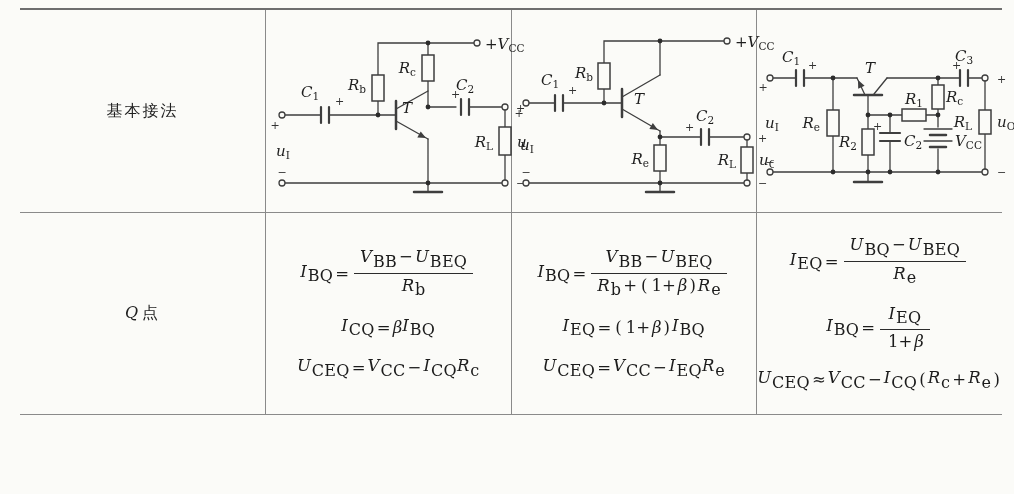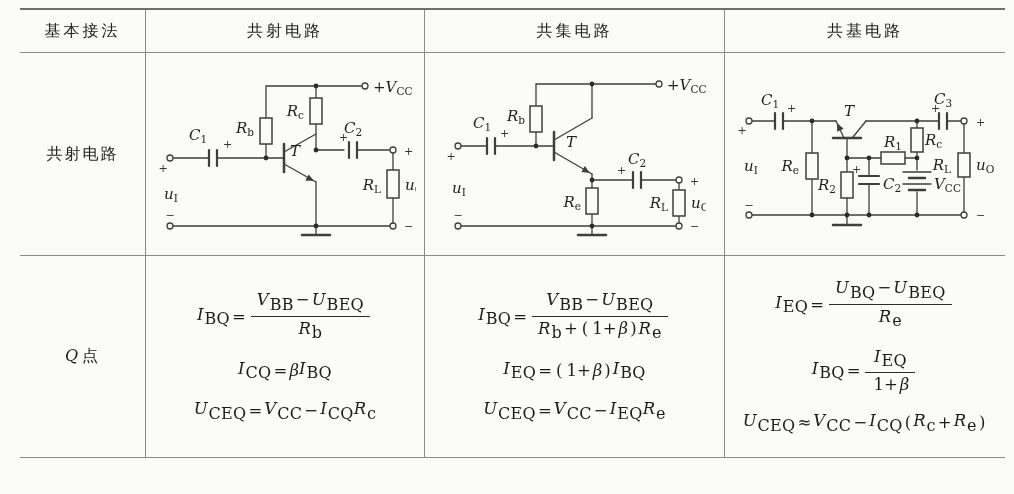--- a/index.html
+++ b/index.html
@@ -51,29 +51,23 @@
   .frac{display:inline-block;text-align:center;vertical-align:middle;margin:0 3px;}
   .frac .num{display:block;padding:0 6px 2px;}
   .frac .den{display:block;border-top:1.3px solid #2c2c2c;padding:2px 6px 0;}
 </style>
 </head>
 <body>
 
 <div class="sheet">
 <table class="main">
   <tbody>
-        <tr class="hdr">
-    <td class="c0">基本接法</td>
-    <td class="c1">共射电路</td>
-    <td class="c2">共集电路</td>
-    <td class="c3">共基电路</td>
-  </tr>
 
   <tr class="circuitrow">
-    <td class="rowlabel">共射电路</td>
+    <td class="rowlabel">基本接法</td>
 
     <td class="ccell">
       <svg viewBox="0 0 262 192" width="262" height="192">
         <path class="w" d="M19,100 H54 M64,100 H130 M112,100 V86 M112,60 V28 H208 M162,28 V40 M162,66 V92 H190 M204,92 H236 M239,95 V112 M239,140 V165 M19,168 H236 M162,124 V168 M162,168 V177"></path>
         <path class="w" d="M130,94 L162,76"></path>
         <path class="w" d="M130,106 L162,124"></path>
         <path class="wb" d="M130,86 V114"></path>
         <polygon class="arr" points="160,123 151.3,122.6 154.7,116.6"></polygon>
         <path class="cap" d="M55,92 V108 M63,92 V108"></path>
         <path class="cap" d="M195,84 V100 M203,84 V100"></path>

